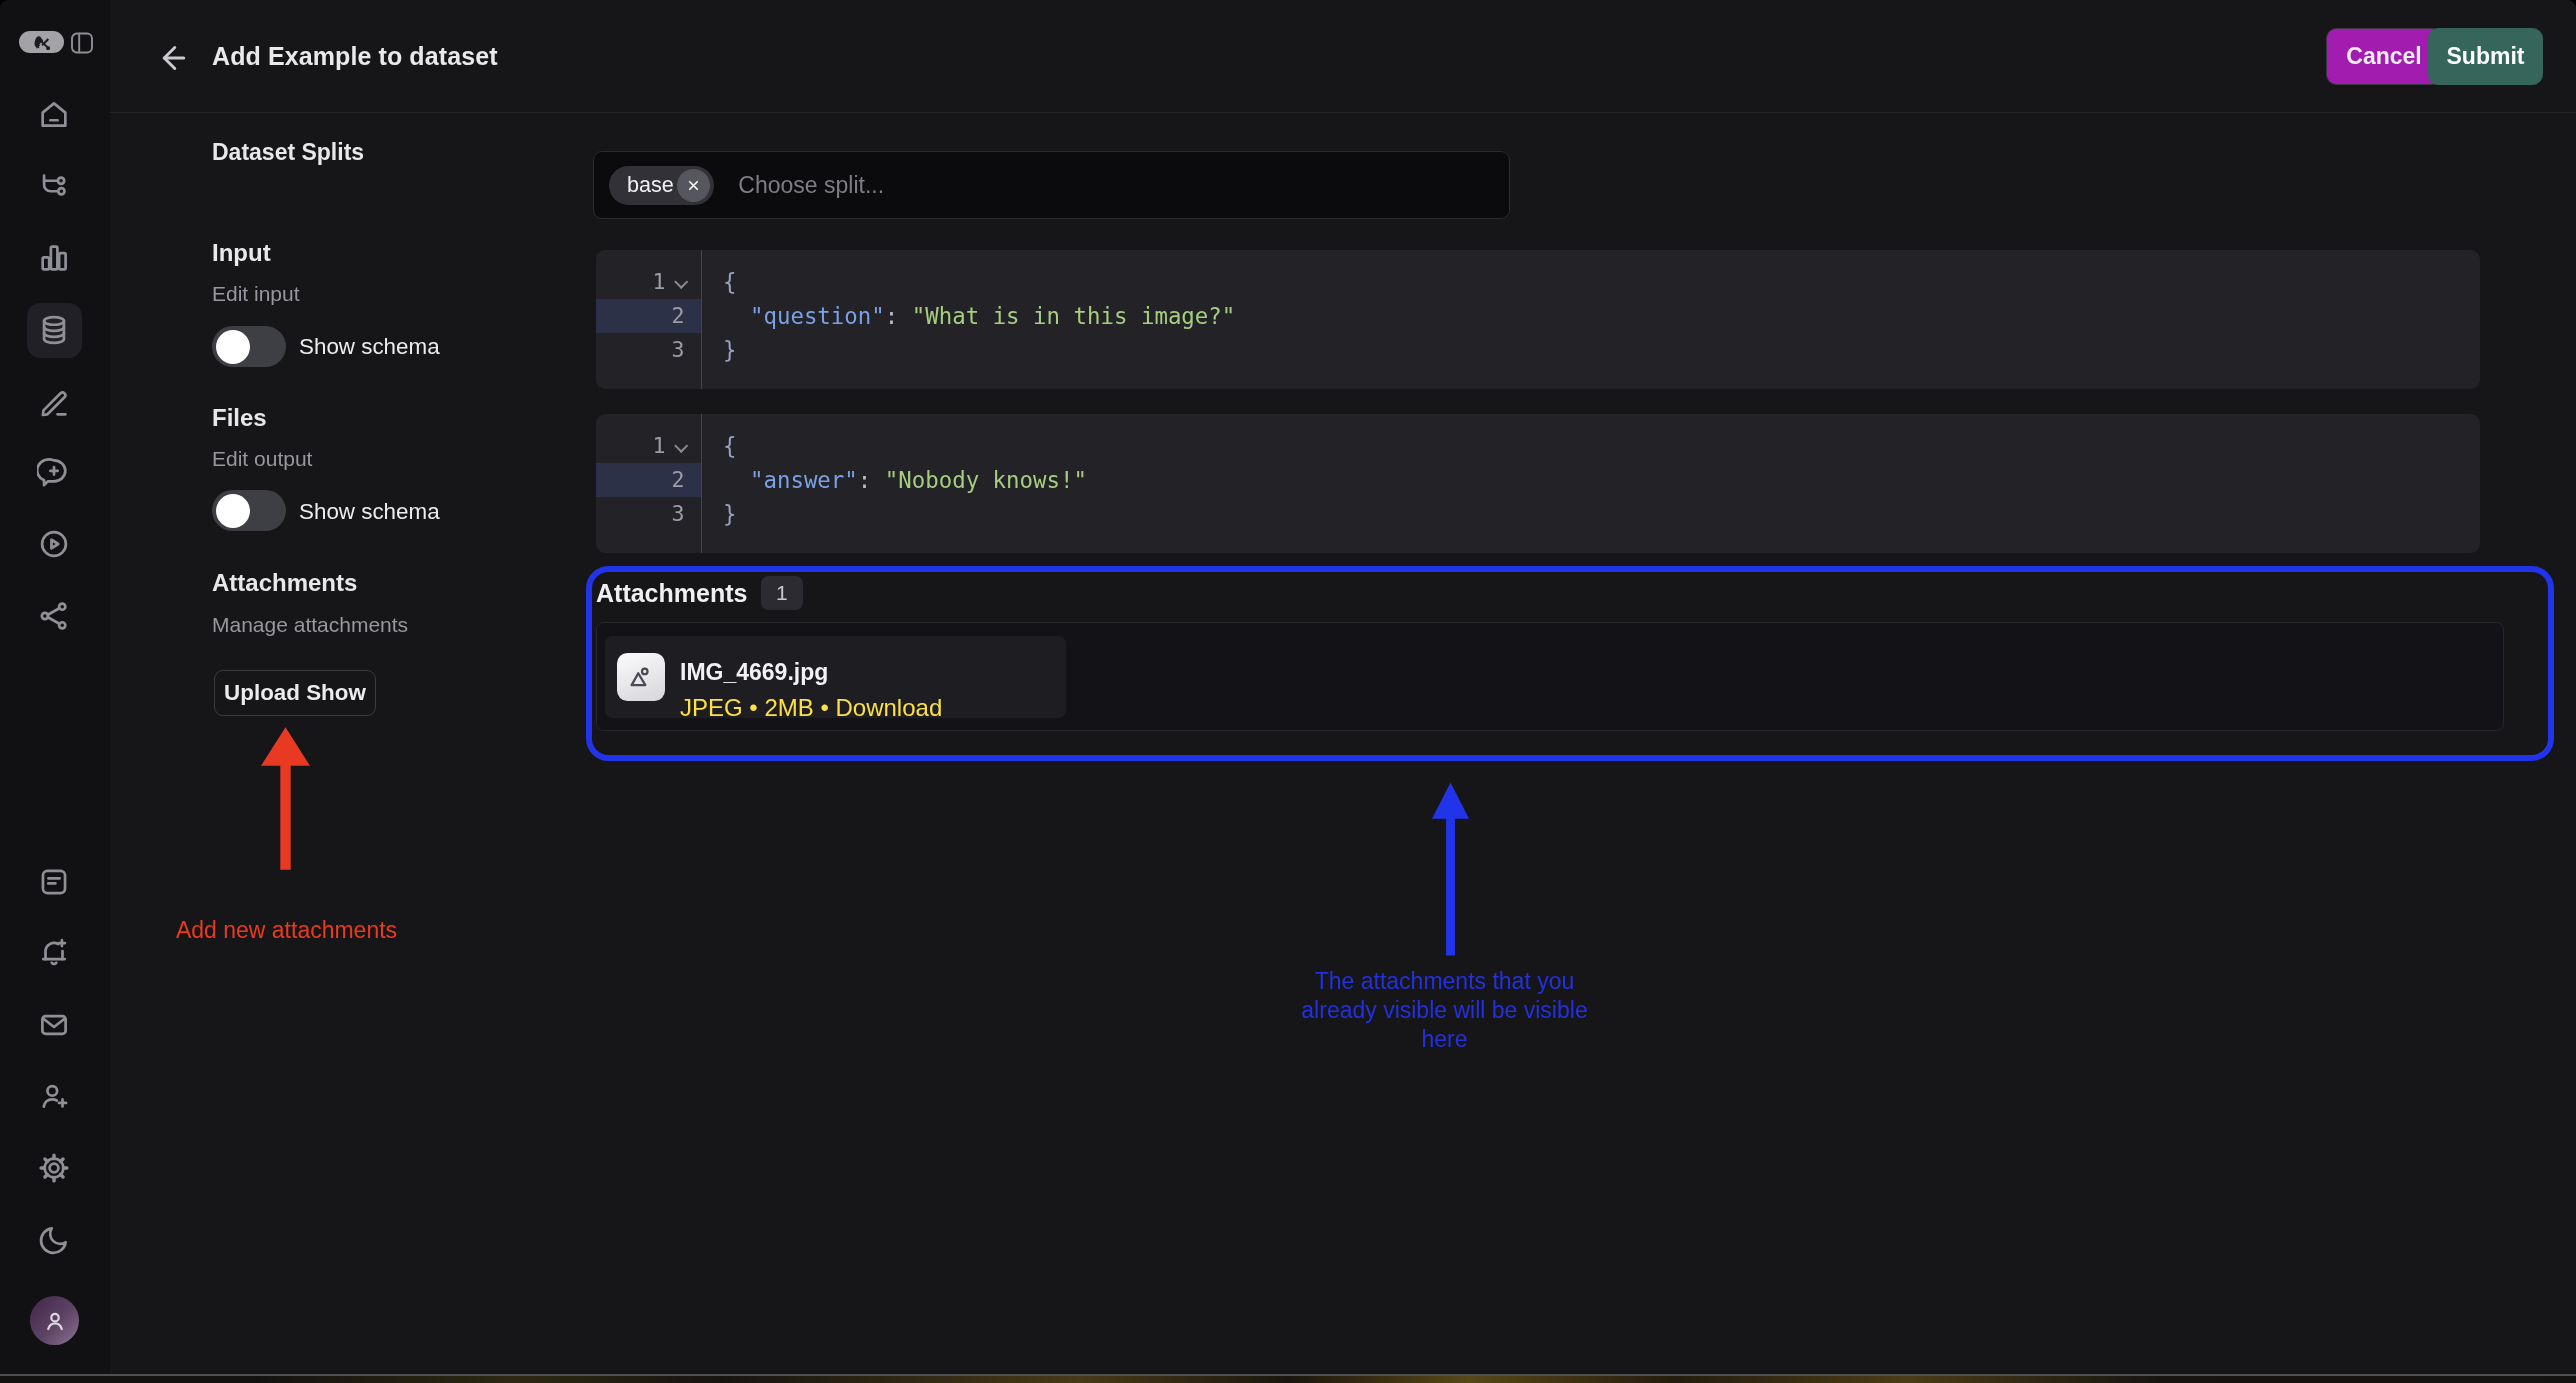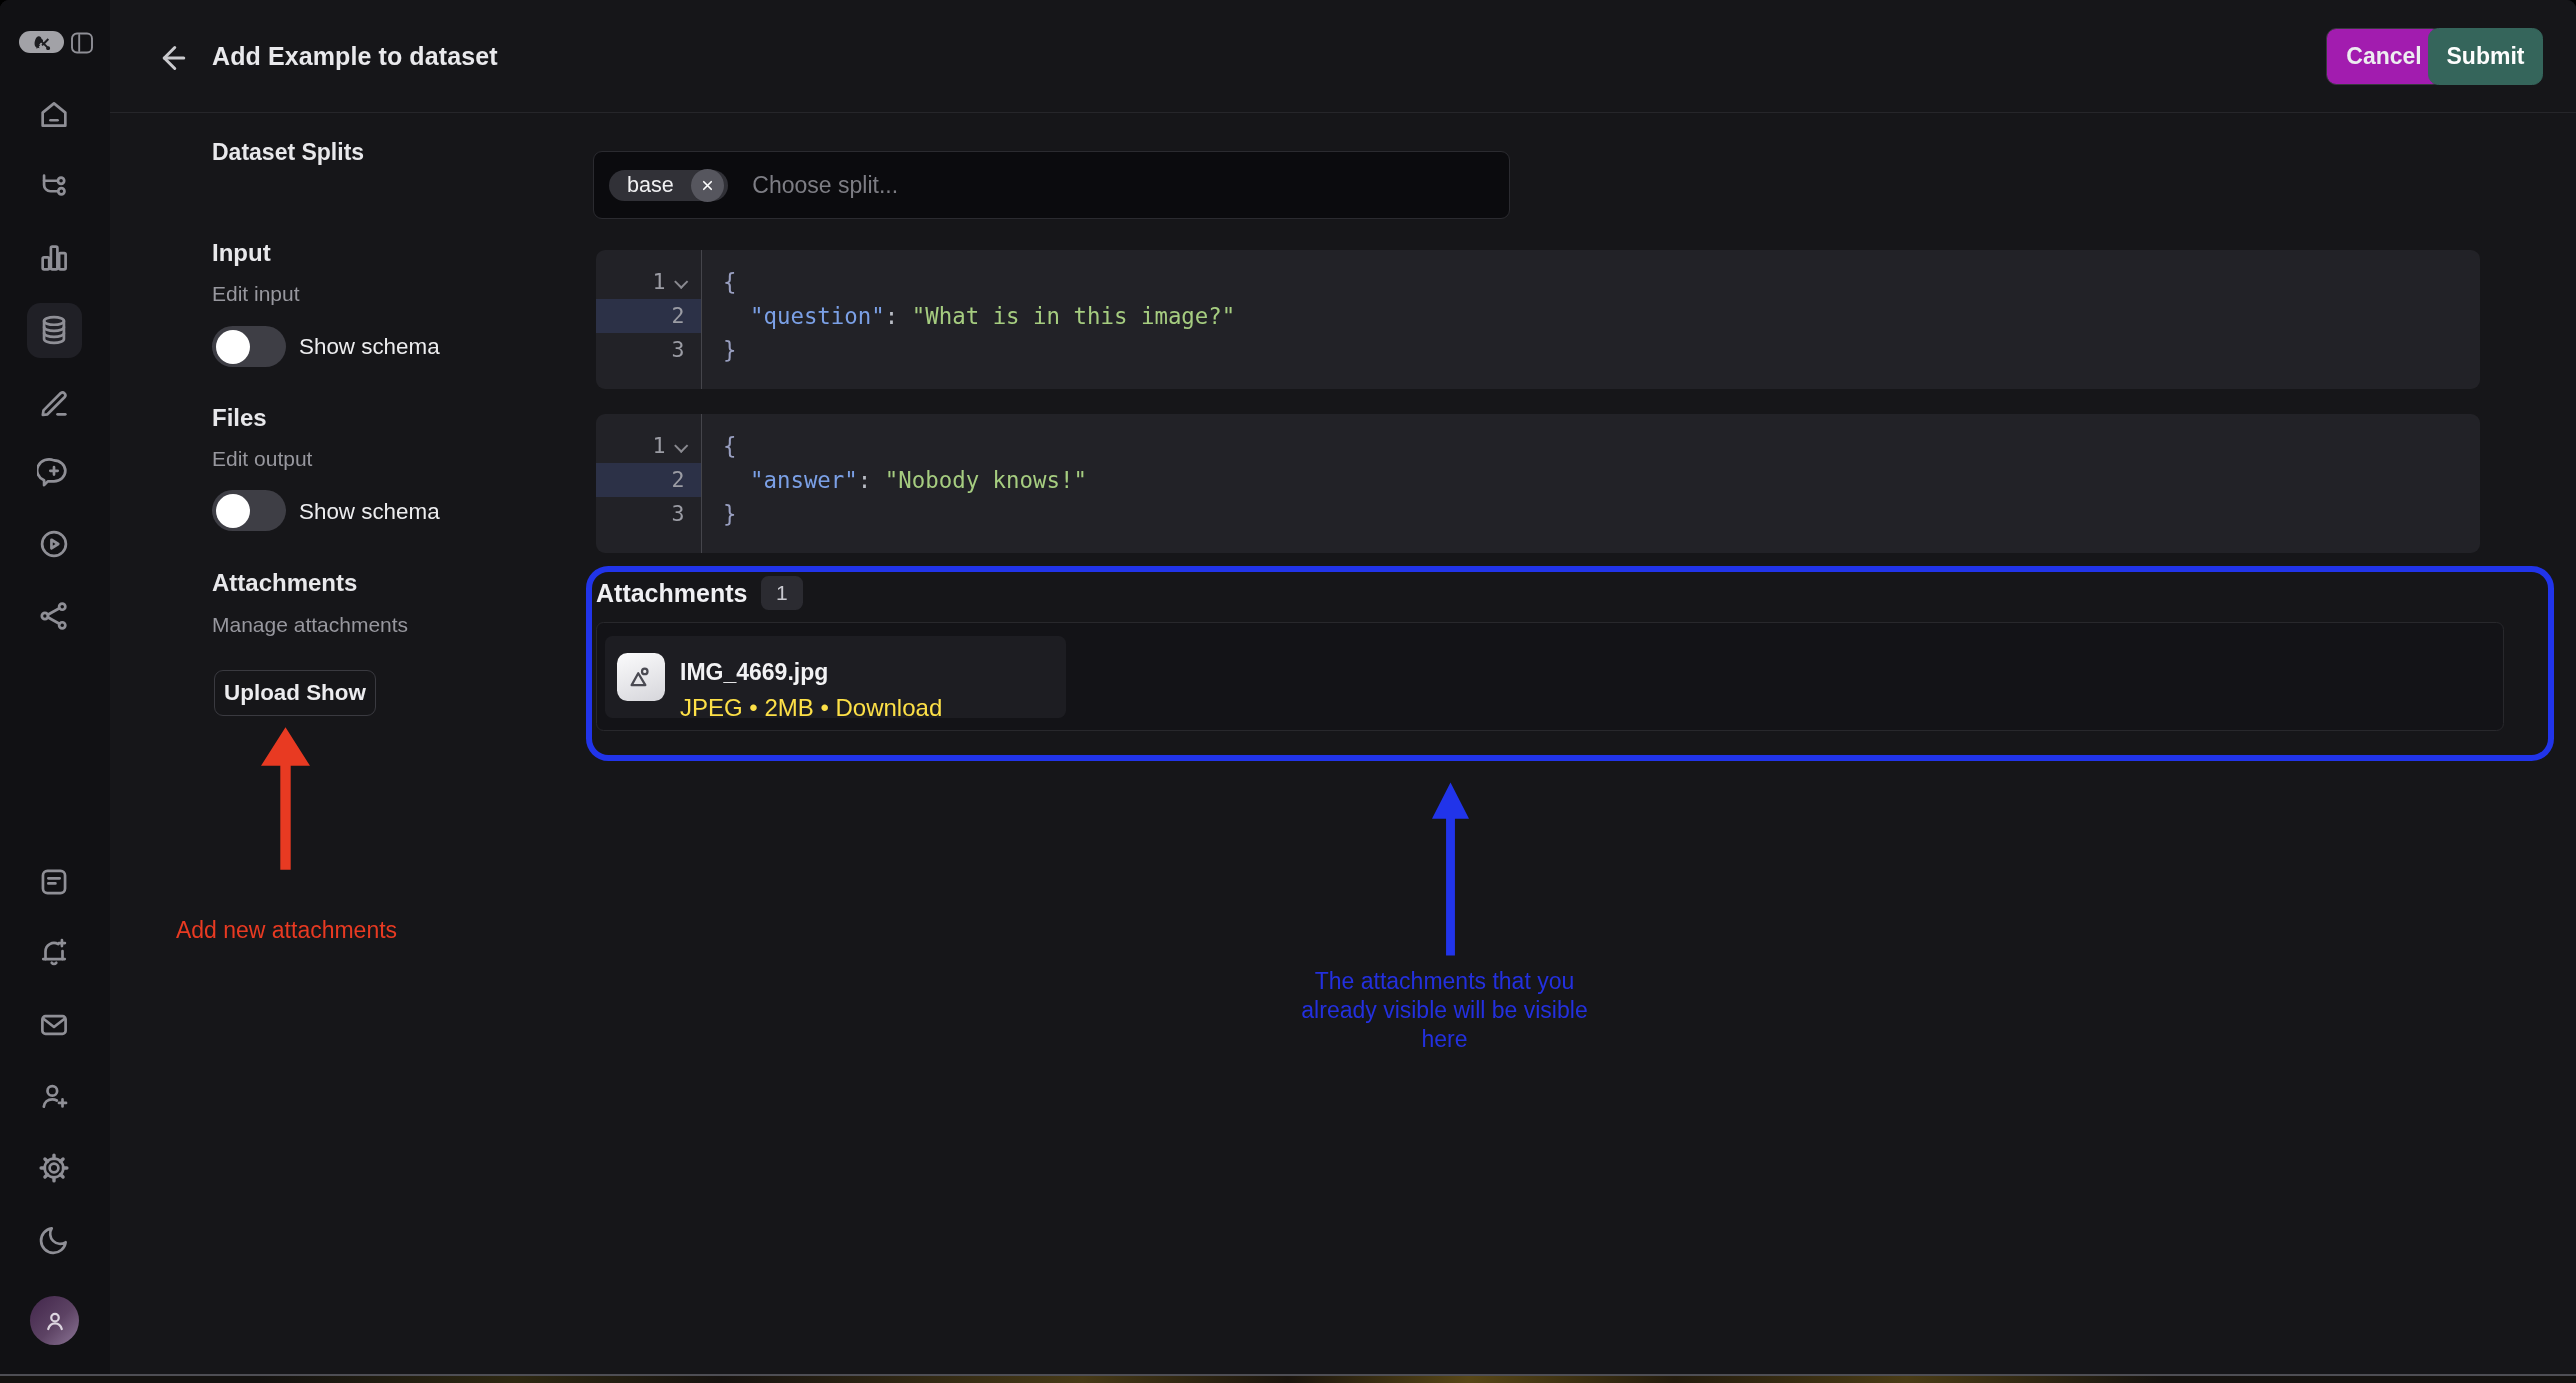--- a/index.html
+++ b/index.html
@@ -26,21 +26,21 @@
 
   
   .sec-label{position:absolute;left:102px;font-size:24px;font-weight:700;color:#e8e8eb;}
   .sec-sub{position:absolute;left:102px;font-size:21px;font-weight:400;color:#97979e;}
   .toggle{position:absolute;left:102px;width:74px;height:41px;border-radius:21px;background:#3e3e45;cursor:pointer;}
   .toggle .knob{position:absolute;left:3.7px;top:3.7px;width:34px;height:34px;border-radius:50%;background:#fff;}
   .toggle-label{position:absolute;left:189px;font-size:22.4px;color:#ededef;}
 
   
   .split-input{position:absolute;left:483px;top:151px;width:917px;height:68px;background:#0b0b0e;border:1.5px solid #2b2b30;border-radius:9px;display:flex;align-items:center;box-sizing:border-box;padding-left:15px;cursor:text;}
-  .chip{height:31px;background:#313137;border-radius:19.4px;display:flex;align-items:center;padding:0 4.5px 0 18px;gap:17px;}
+  .chip{height:39px;background:#313137;border-radius:19.4px;display:flex;align-items:center;padding:0 4.5px 0 18px;gap:3px;}
   .chip-text{font-size:21.6px;color:#f0f0f2;}
   .chip-x{width:33px;height:33px;border-radius:50%;background:#56565e;display:flex;align-items:center;justify-content:center;cursor:pointer;}
   .placeholder{margin-left:24px;font-size:23px;color:#7d7d84;}
 
   
   .editor{position:absolute;left:486px;width:1884px;height:139px;background:#222227;border-radius:9px;overflow:hidden;display:flex;}
   .gutter{width:106px;border-right:1.5px solid #45454b;padding-top:15px;box-sizing:border-box;position:relative;}
   .gutter-row{height:34px;line-height:34px;text-align:right;padding-right:16.4px;font-family:"DejaVu Sans Mono",monospace;font-size:21.6px;color:#9b9ca4;position:relative;}
   .gutter-row.active{background:#2c3147;}
   .chev{display:inline-block;width:8.2px;height:8.2px;border-right:2.2px solid #8a8a90;border-bottom:2.2px solid #8a8a90;transform:rotate(45deg) translateY(-3px);margin-left:9px;}

